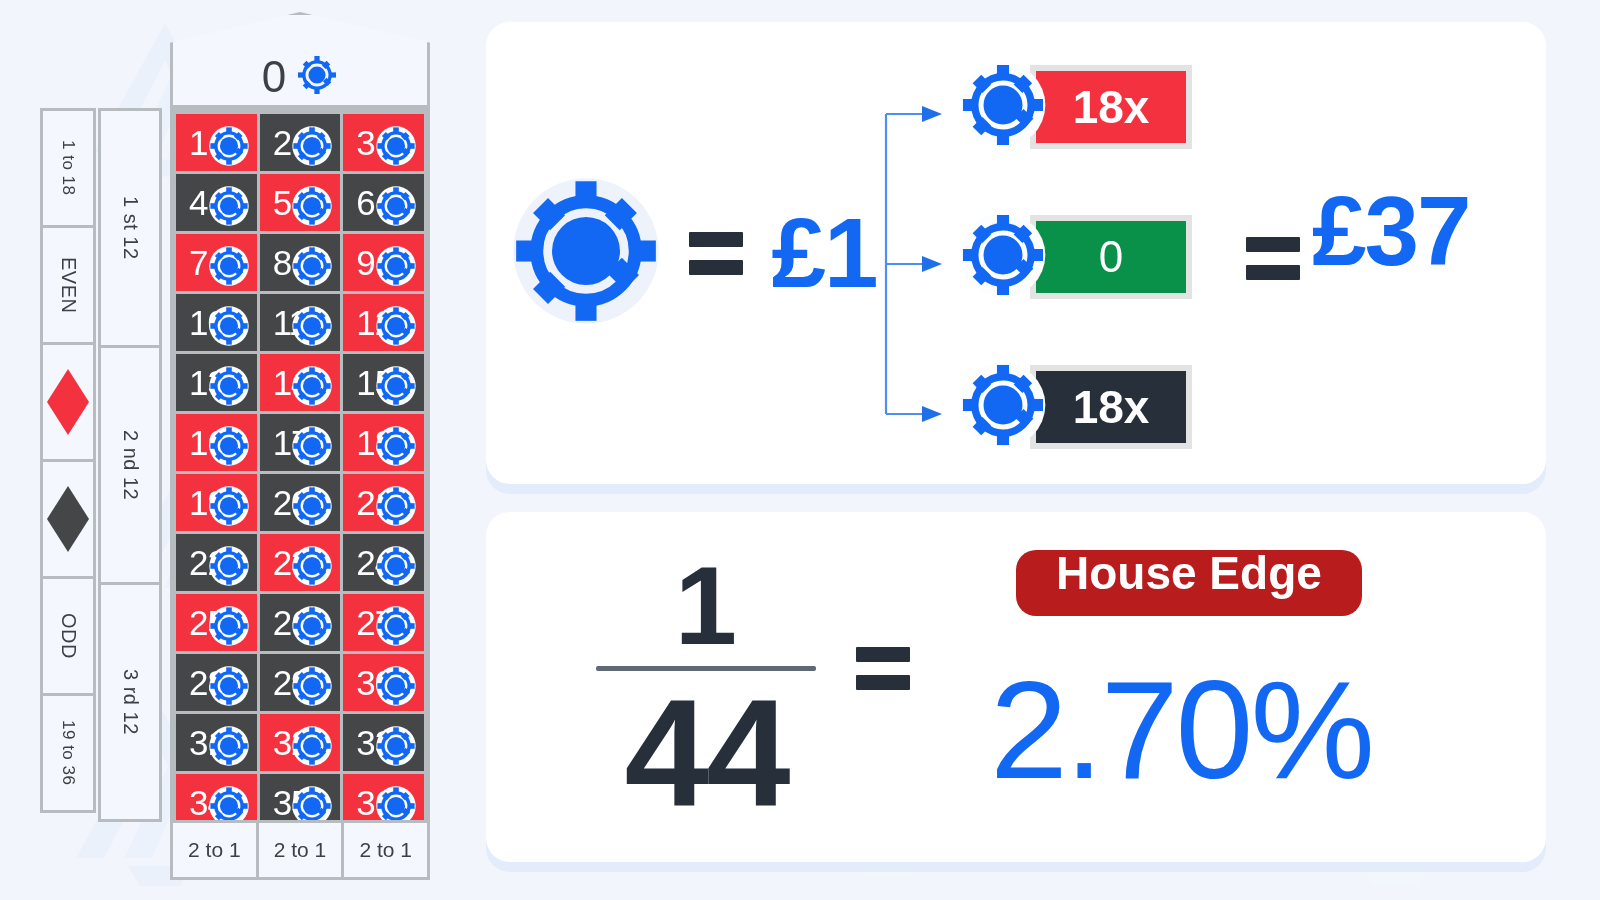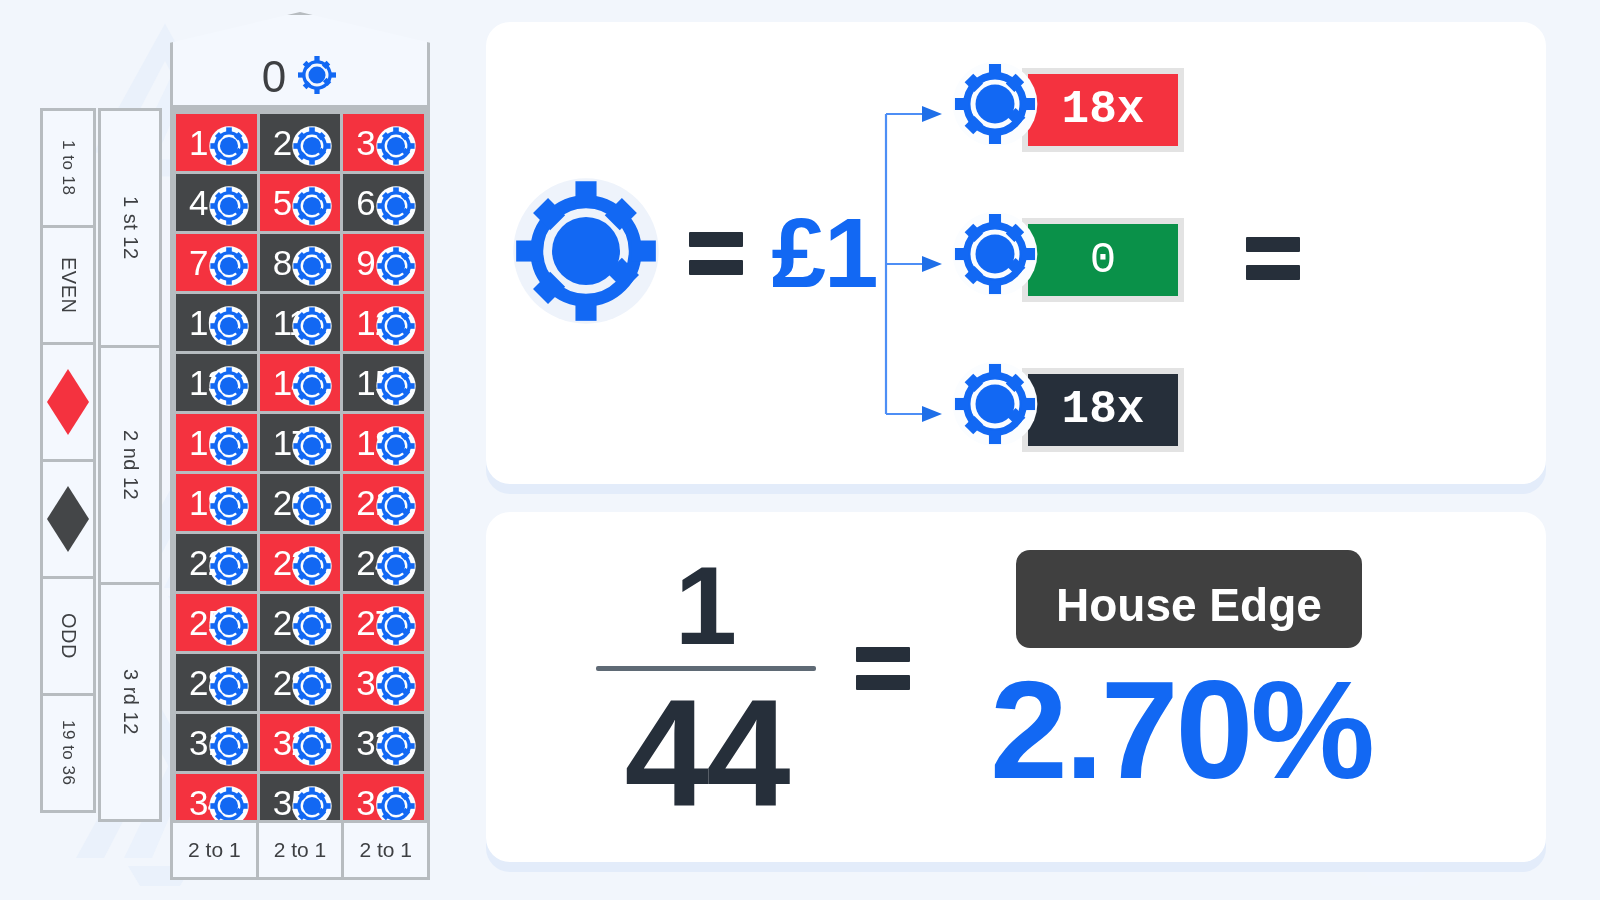--- a/index.html
+++ b/index.html
@@ -119,21 +119,21 @@
     font-size:98px;font-weight:bold;color:#1268f3;line-height:1;
     letter-spacing:-2px;
   }
 
   
   #connector{position:absolute;left:392px;top:82px;width:70px;height:320px;}
 
   
   #outcomes{position:absolute;left:466px;top:40px;width:270px;height:390px;}
   .orow{
-    position:absolute;left:0;display:flex;align-items:flex-end;height:90px;font-family:Liberation Mono, monospace;
+    position:absolute;left:8px;display:flex;align-items:center;height:90px;
   }
   .orow .chip{position:relative;z-index:2;margin-right:-16px;}
   .obox{
     width:162px;height:84px;border:6px solid #e3e3e3;box-sizing:border-box;
     display:flex;align-items:center;justify-content:center;
     color:#fff;font-size:46px;font-weight:bold;line-height:1;
     position:relative;z-index:1;
   }
   .obox.red{background:#f4323f;}
   .obox.green{background:#0a9149;font-weight:normal;font-size:44px;}
@@ -150,28 +150,28 @@
   #fraction{
     position:absolute;left:100px;top:38px;width:240px;text-align:center;
     color:#262f3a;
   }
   #fraction .numer{font-size:112px;font-weight:bold;line-height:1.0;}
   #fraction .bar{height:5px;background:#5f6a75;margin:4px 10px 2px 10px;border-radius:2px;}
   #fraction .denom{font-size:152px;font-weight:bold;line-height:1.05;letter-spacing:-3px;}
   #edge-eq{position:absolute;left:370px;top:135px;}
   #badge{
     position:absolute;left:530px;top:38px;
-    background:#404040;border-radius:14px;
-    padding:32px 40px 20px 40px;
+    background:#b91c1c;border-radius:20px;
+    padding:0 40px 20px 40px;
     color:#fff;font-size:46px;font-weight:bold;line-height:1;
     white-space:nowrap;
   }
   #pct{
     position:absolute;left:504px;top:148px;
-    font-size:140px;font-weight:bold;color:#1268f3;line-height:1;
+    font-size:140px;font-weight:normal;color:#1268f3;line-height:1;
     letter-spacing:-3px;white-space:nowrap;
   }
 </style>
 </head>
 <body>
 
 <div id="watermarks">
   <div class="wm" style="left:80px;  top:10px;  width:170px;height:170px;">
     <svg viewBox="0 0 100 100" width="170" height="170">
         <g fill="#eaf1fb">
@@ -1053,20 +1053,21 @@
             </g>
           </svg></span>
         <div class="obox black">18x</div>
       </div>
     </div>
 
   <span class="eq-sign" id="total-eq">
       <span></span>
       <span></span>
     </span>
+  <span id="pound37">£37</span>
 </div>
 
 <div class="card" id="card-edge">
   <div id="fraction">
     <div class="numer">1</div>
     <div class="bar"></div>
     <div class="denom">44</div>
   </div>
 
   <span class="eq-sign" id="edge-eq">

